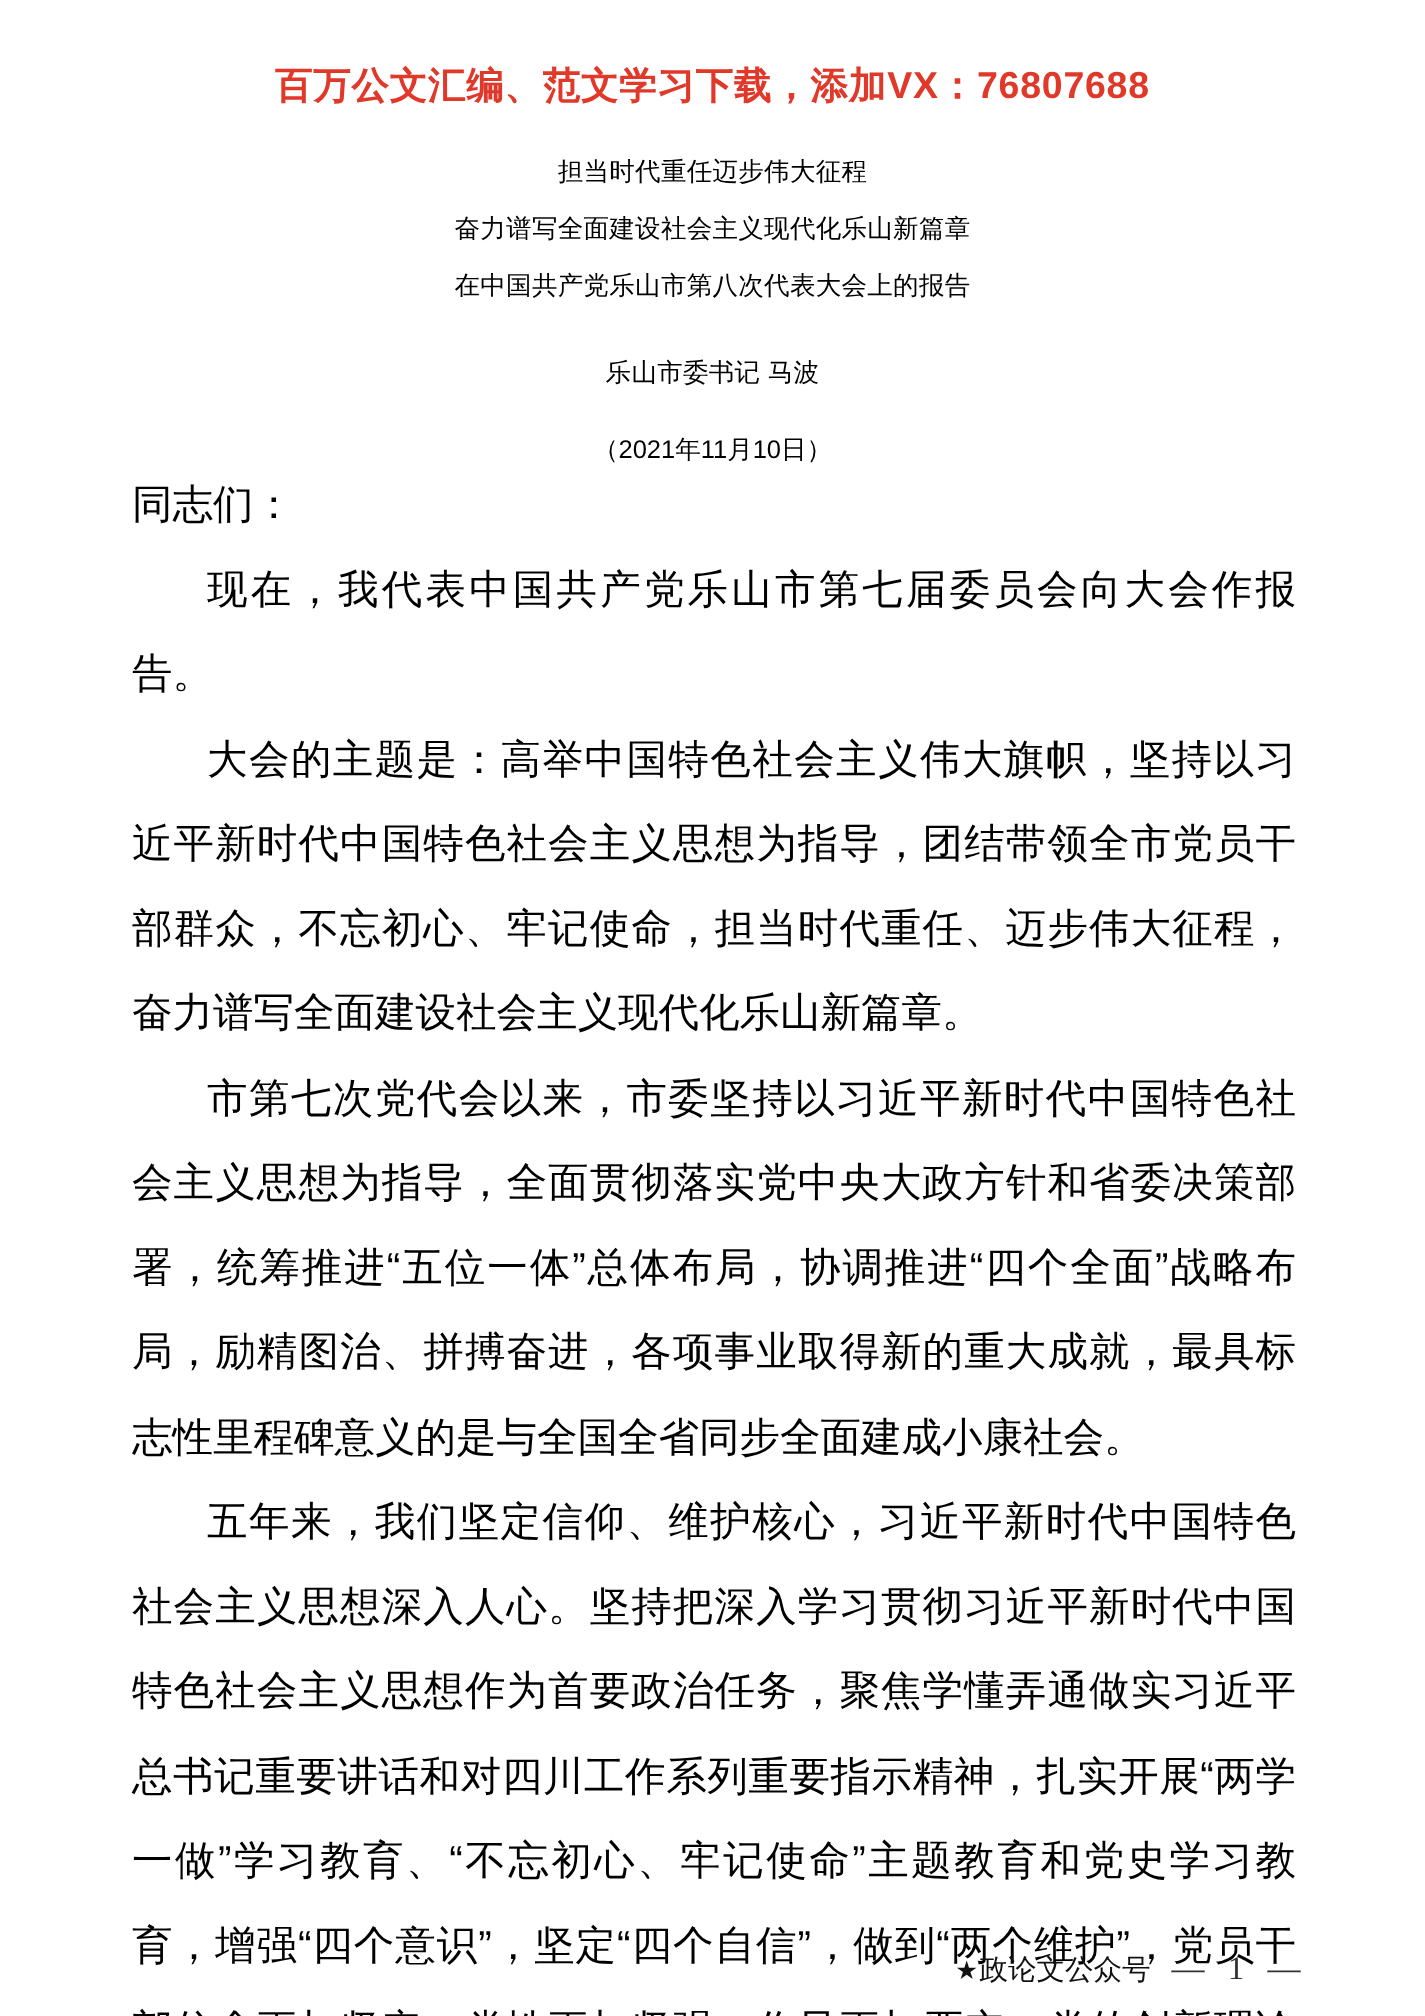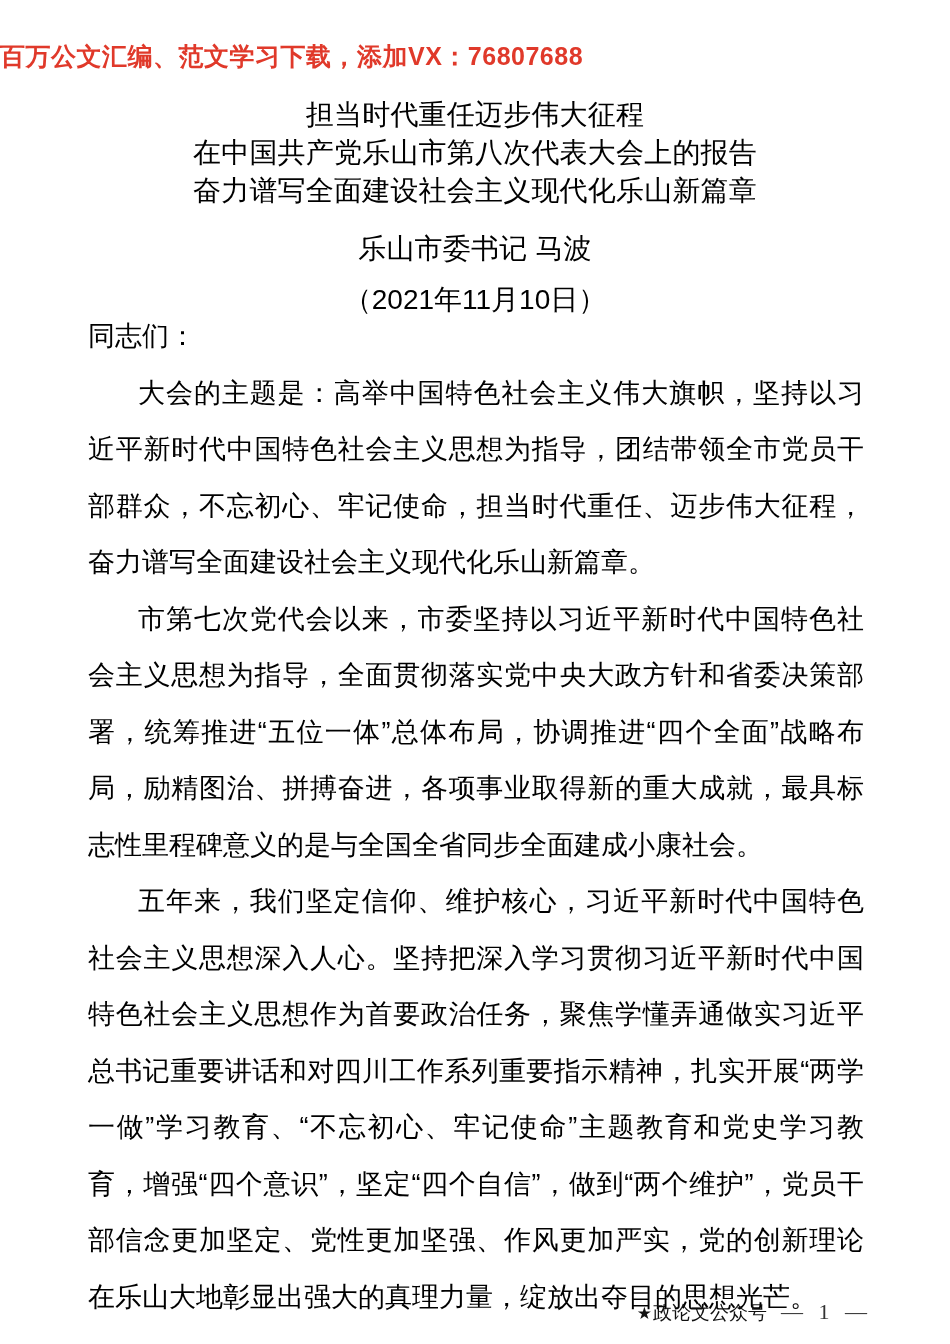--- a/index.html
+++ b/index.html
@@ -19,39 +19,39 @@
     overflow: hidden;
     box-sizing: border-box;
   }
 
   
   .promo-header {
     position: absolute;
     top: 40px;
     left: 0;
     width: 950px;
-    text-align: left;
+    text-align: center;
     color: #e0392a;
     font-size: 25px;
     font-weight: bold;
     letter-spacing: 0.5px;
     font-family: "Liberation Sans", "DejaVu Sans", sans-serif;
     white-space: nowrap;
   }
 
   
   .title-block {
     position: absolute;
     top: 96px;
     left: 88px;
     width: 774px;
     text-align: center;
   }
   .title-line {
-    font-size: 28px;
+    font-size: 17px;
     line-height: 38px;
     font-weight: normal;
     letter-spacing: 0.2px;
     white-space: nowrap;
     font-family: "Liberation Sans", "DejaVu Sans", sans-serif;
   }
   .title-line.author {
     margin-top: 20px;
   }
   .title-line.date {
@@ -123,28 +123,29 @@
 </style>
 </head>
 <body>
 
 <div id="page">
 
   <div class="promo-header" style="color: rgb(224, 57, 42);">百万公文汇编、范文学习下载，添加VX：76807688</div>
 
   <div class="title-block">
     <div class="title-line">担当时代重任迈步伟大征程</div>
+    <div class="title-line">奋力谱写全面建设社会主义现代化乐山新篇章</div>
     <div class="title-line">在中国共产党乐山市第八次代表大会上的报告</div>
-    <div class="title-line">奋力谱写全面建设社会主义现代化乐山新篇章</div>
     <div class="title-line author">乐山市委书记  马波</div>
     <div class="title-line date">（2021年11月10日）</div>
   </div>
 
   <div class="body-block">
     <p class="para">同志们：</p>
+    <p class="para indent">现在，我代表中国共产党乐山市第七届委员会向大会作报告。</p>
     <p class="para indent">大会的主题是：高举中国特色社会主义伟大旗帜，坚持以习近平新时代中国特色社会主义思想为指导，团结带领全市党员干部群众，不忘初心、牢记使命，担当时代重任、迈步伟大征程，奋力谱写全面建设社会主义现代化乐山新篇章。</p>
     <p class="para indent">市第七次党代会以来，市委坚持以习近平新时代中国特色社会主义思想为指导，全面贯彻落实党中央大政方针和省委决策部署，统筹推进“五位一体”总体布局，协调推进“四个全面”战略布局，励精图治、拼搏奋进，各项事业取得新的重大成就，最具标志性里程碑意义的是与全国全省同步全面建成小康社会。</p>
     <p class="para indent">五年来，我们坚定信仰、维护核心，习近平新时代中国特色社会主义思想深入人心。坚持把深入学习贯彻习近平新时代中国特色社会主义思想作为首要政治任务，聚焦学懂弄通做实习近平总书记重要讲话和对四川工作系列重要指示精神，扎实开展“两学一做”学习教育、“不忘初心、牢记使命”主题教育和党史学习教育，增强“四个意识”，坚定“四个自信”，做到“两个维护”，党员干部信念更加坚定、党性更加坚强、作风更加严实，党的创新理论在乐山大地彰显出强大的真理力量，绽放出夺目的思想光芒。</p>
 
   </div>
 
   <div class="footer">
     <div class="footer-inner">
       <span class="footer-star">★</span>
       <span class="footer-brand">政论文公众号</span>

